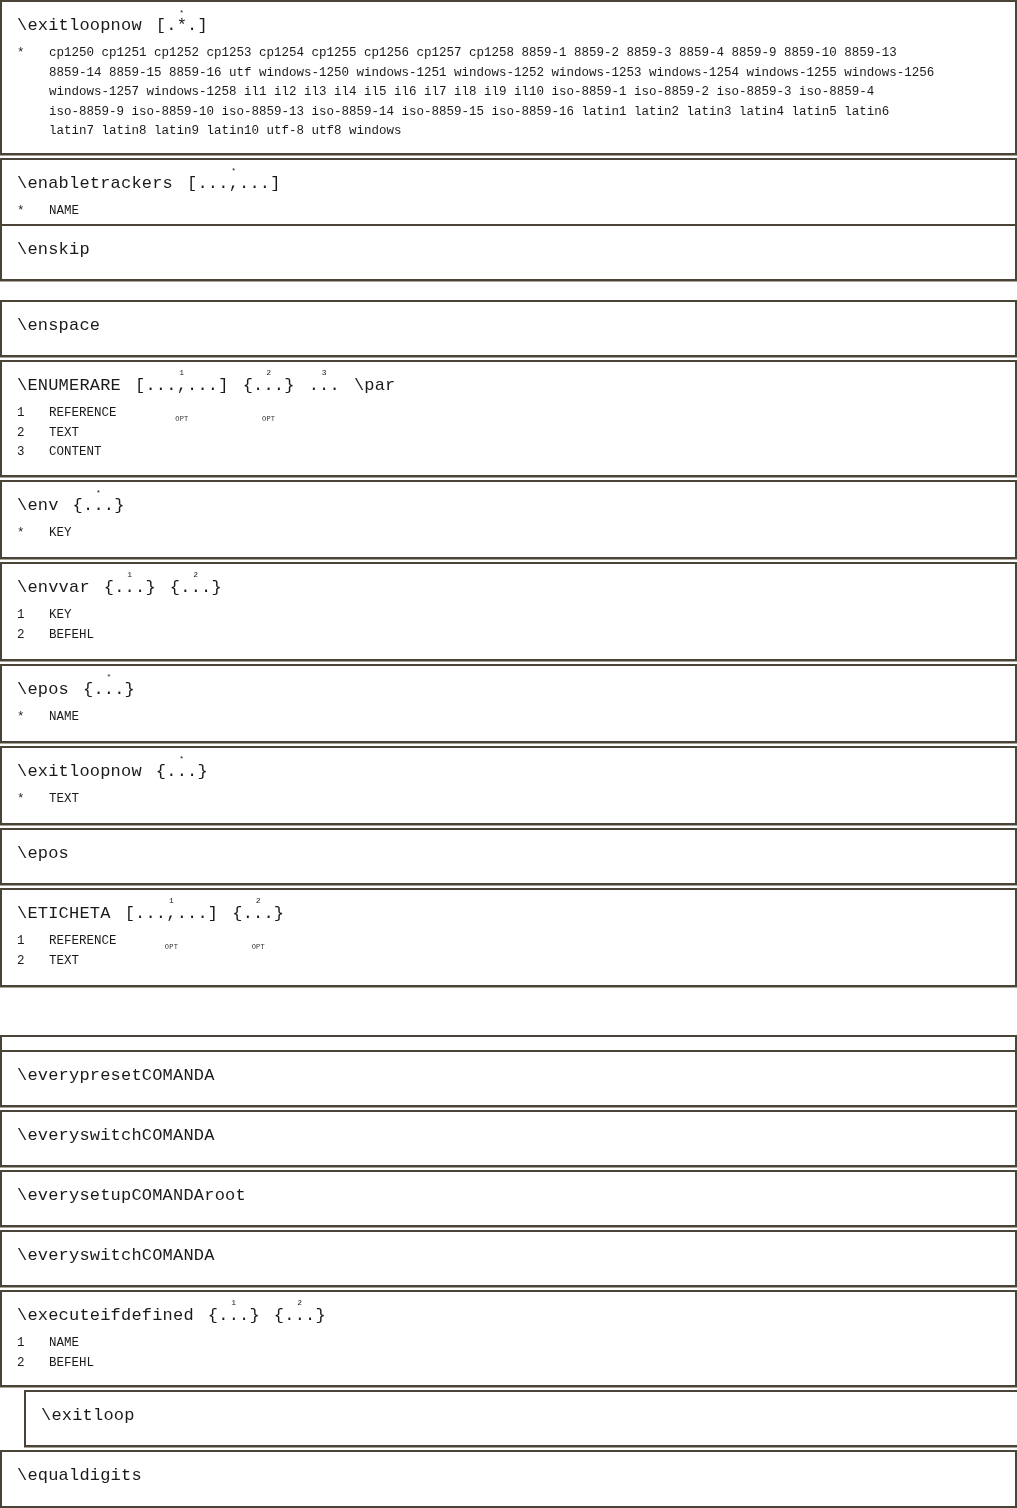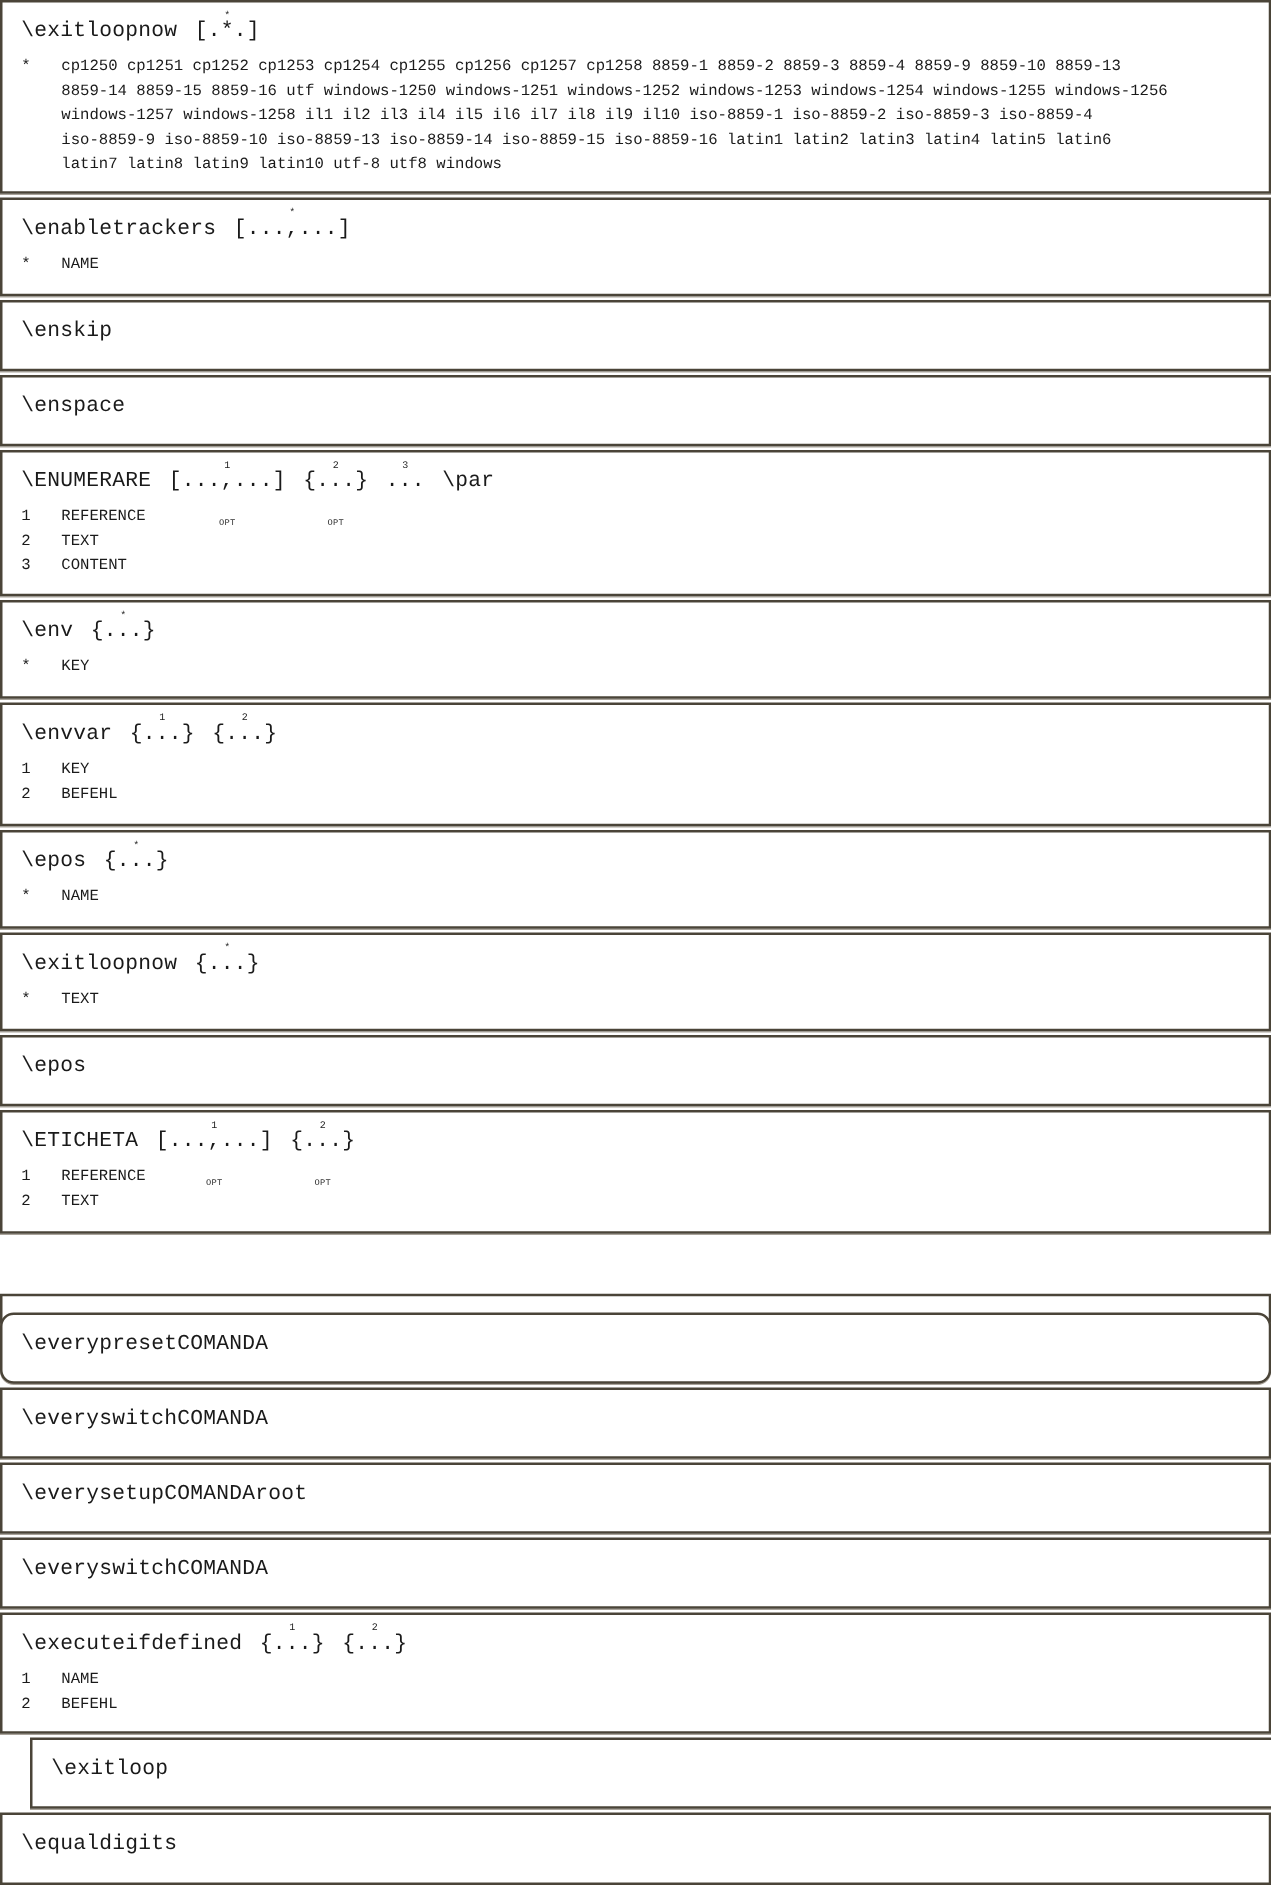--- a/index.html
+++ b/index.html
@@ -40,21 +40,21 @@
 iso-8859-9 iso-8859-10 iso-8859-13 iso-8859-14 iso-8859-15 iso-8859-16 latin1 latin2 latin3 latin4 latin5 latin6
 latin7 latin8 latin9 latin10 utf-8 utf8 windows</span></div>
       </div>
   </div>
     <div class="box" style="top: 158px; height: 75px; border-color: rgb(74, 68, 56);">
     <div class="cmd"><span class="cmd-name">\enabletrackers</span><span class="arg"><span>[...,...]</span><span class="sup">*</span></span></div>
     <div class="params">
         <div class="prow"><span class="pkey">*</span><span class="pval">NAME</span></div>
       </div>
   </div>
-    <div class="box" style="top: 240px; height: 53px; border-color: rgb(74, 68, 56);">
+    <div class="box" style="top: 224px; height: 53px; border-color: rgb(74, 68, 56);">
     <div class="cmd"><span class="cmd-name">\enskip</span></div>
     <div class="params"></div>
   </div>
     <div class="box" style="top: 300px; height: 53px; border-color: rgb(74, 68, 56); text-align: center;">
     <div class="cmd"><span class="cmd-name">\enspace</span></div>
     <div class="params"></div>
   </div>
     <div class="box" style="top: 360px; height: 113px; border-color: rgb(74, 68, 56);">
     <div class="cmd"><span class="cmd-name">\ENUMERARE</span><span class="arg"><span>[...,...]</span><span class="sup">1</span><span class="opt">OPT</span></span><span class="arg"><span>{...}</span><span class="sup">2</span><span class="opt">OPT</span></span><span class="arg"><span>...</span><span class="sup">3</span></span><span class="arg"><span>\par</span></span></div>
     <div class="params">
@@ -96,21 +96,21 @@
     <div class="cmd"><span class="cmd-name">\ETICHETA</span><span class="arg"><span>[...,...]</span><span class="sup">1</span><span class="opt">OPT</span></span><span class="arg"><span>{...}</span><span class="sup">2</span><span class="opt">OPT</span></span></div>
     <div class="params">
         <div class="prow"><span class="pkey">1</span><span class="pval">REFERENCE</span></div>
         <div class="prow"><span class="pkey">2</span><span class="pval">TEXT</span></div>
       </div>
   </div>
     <div class="box" style="top: 1035px; height: 53px; border-color: rgb(74, 68, 56);">
     <div class="cmd"><span class="cmd-name">\everydefineCOMANDA</span></div>
     <div class="params"></div>
   </div>
-    <div class="box" style="top: 1050px; height: 53px; border-color: rgb(74, 68, 56); border-radius: 11px;">
+    <div class="box" style="top: 1050px; height: 53px; border-color: rgb(74, 68, 56);">
     <div class="cmd"><span class="cmd-name">\everypresetCOMANDA</span></div>
     <div class="params"></div>
   </div>
     <div class="box" style="top: 1110px; height: 53px; border-color: rgb(74, 68, 56);">
     <div class="cmd"><span class="cmd-name">\everyswitchCOMANDA</span></div>
     <div class="params"></div>
   </div>
     <div class="box" style="top: 1170px; height: 53px; border-color: rgb(74, 68, 56);">
     <div class="cmd"><span class="cmd-name">\everysetupCOMANDAroot</span></div>
     <div class="params"></div>

